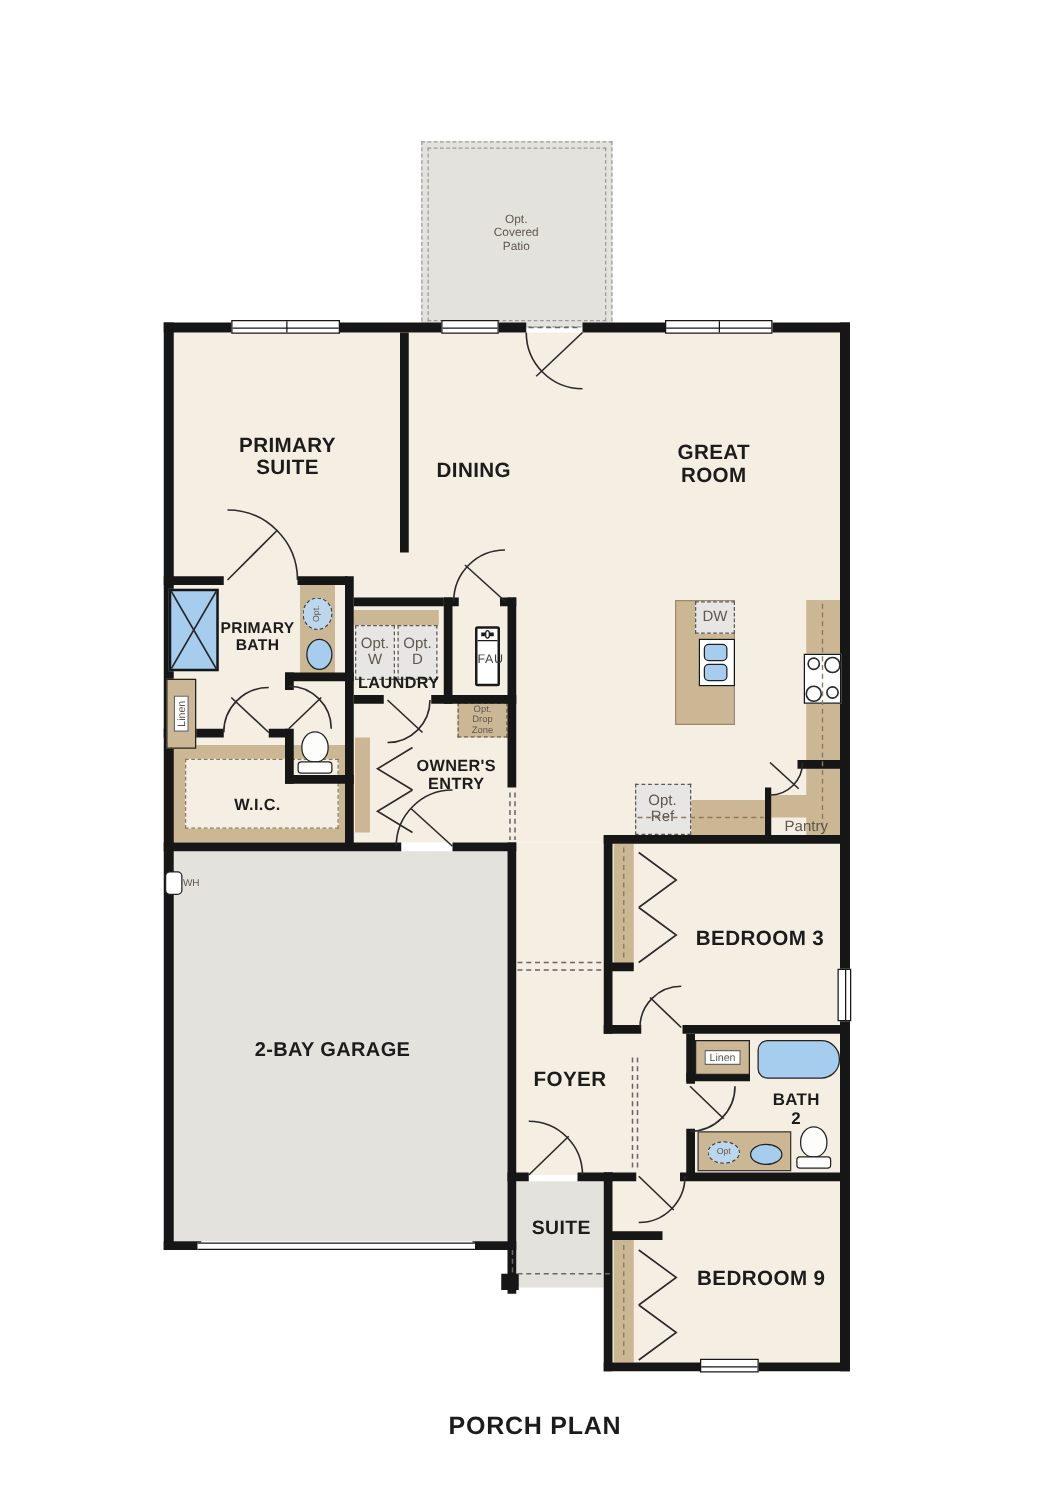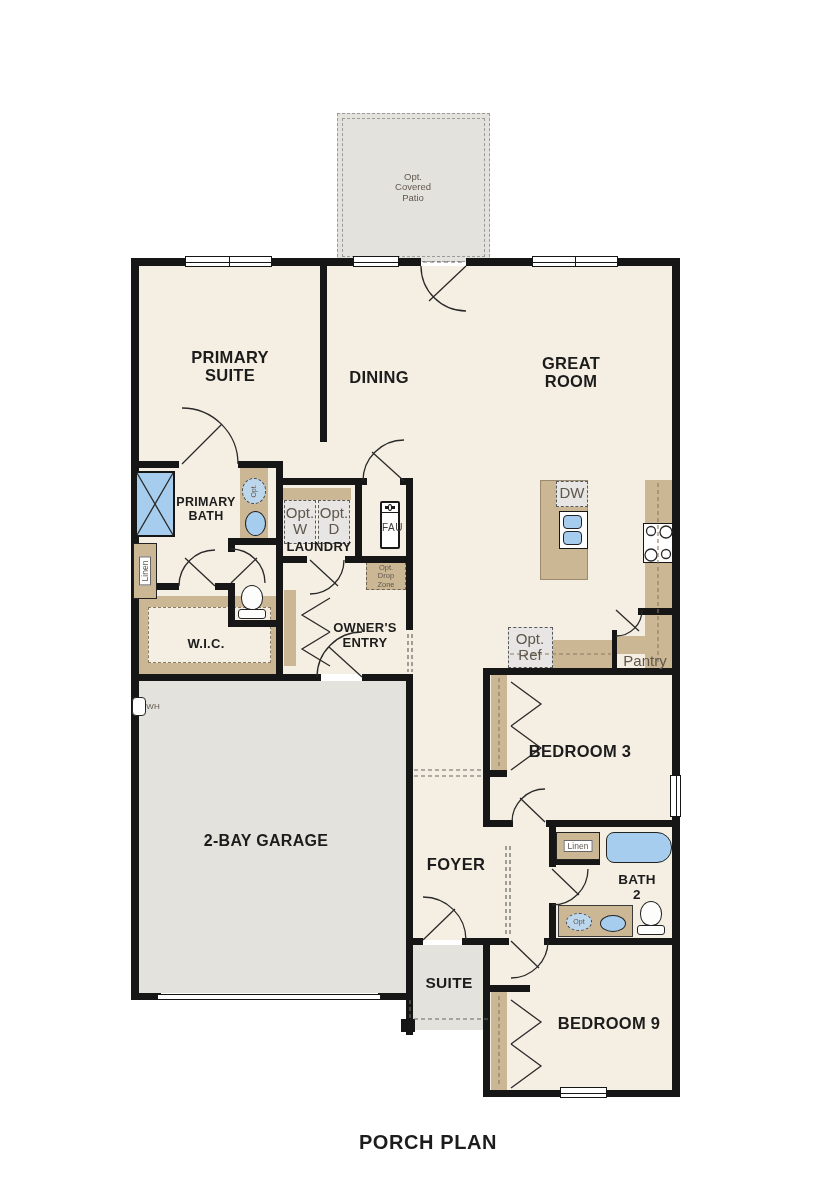--- a/index.html
+++ b/index.html
@@ -11,21 +11,21 @@
   .tan-bd{position:absolute;background:#ccb795;border:1.5px solid #222;box-sizing:border-box;}
   .optbox{position:absolute;background:#e7e6e4;border:1.2px dashed #5a5a5a;box-sizing:border-box;}
   .win{position:absolute;background:#fff;border:1.5px solid #161616;box-sizing:border-box;}
   .win.h::after{content:"";position:absolute;left:0;right:0;top:50%;height:1.3px;background:#161616;}
   .win.h.split::before{content:"";position:absolute;left:50%;top:0;bottom:0;width:1.3px;background:#161616;}
   .win.v::after{content:"";position:absolute;top:0;bottom:0;left:50%;width:1.3px;background:#161616;}
   .gdoor{position:absolute;background:#fff;border-top:1.5px solid #161616;border-bottom:1.5px solid #161616;box-sizing:border-box;}
   .lbl{position:absolute;transform:translate(-50%,-50%);white-space:pre-line;text-align:center;color:#1c1c1c;font-weight:bold;line-height:1.12;letter-spacing:.3px;}
   .lbl.big{font-size:16.5px;}
   .lbl.med{font-size:13px;}
-  .lbl.sm{font-size:15px;font-weight:normal;color:#5f574c;line-height:1.08;letter-spacing:0;}
+  .lbl.sm{font-size:12px;font-weight:normal;color:#5f574c;line-height:1.08;letter-spacing:0;}
   .lbl.xs{font-size:7.5px;font-weight:normal;color:#5f574c;line-height:1.1;letter-spacing:0;}
   .vrot{transform:translate(-50%,-50%) rotate(-90deg);}
   .patio{position:absolute;background:#e4e2dd;border:1.5px dashed #9a9a9a;box-sizing:border-box;}
   .patio-inner{position:absolute;inset:4px;border:1px dashed #9a9a9a;}
   .wic-frame{position:absolute;border:11px solid #ccb795;box-sizing:border-box;}
   .wic-dash{position:absolute;inset:0;border:1px dashed #8a7a60;}
   .shower{position:absolute;background:#a7cdee;border:2px solid #161616;box-sizing:border-box;}
   .tub{position:absolute;background:#a7cdee;border:1.6px solid #222;border-radius:8px 15px 15px 8px;box-sizing:border-box;}
   .ell{position:absolute;border-radius:50%;box-sizing:border-box;}
   .sink{background:#a7cdee;border:1.4px solid #222;}
@@ -213,25 +213,25 @@
 Covered
 Patio</div>
   <div class="lbl big" style="left:230px;top:366px">PRIMARY
 SUITE</div>
   <div class="lbl big" style="left:379px;top:377px">DINING</div>
   <div class="lbl big" style="left:571px;top:372px">GREAT
 ROOM</div>
   <div class="lbl med" style="left:206px;top:509px;font-size:12.5px">PRIMARY
 BATH</div>
   <div class="lbl med" style="left:319px;top:547px">LAUNDRY</div>
-  <div class="lbl med" style="left:365px;top:636px">OWNER'S
+  <div class="lbl med" style="left:365px;top:620px">OWNER'S
 ENTRY</div>
   <div class="lbl med" style="left:206px;top:644px">W.I.C.</div>
   <div class="lbl big" style="left:266px;top:841px;font-size:16px">2-BAY GARAGE</div>
-  <div class="lbl big" style="left:580px;top:751px">BEDROOM 3</div>
+  <div class="lbl big" style="left:608px;top:751px">BEDROOM 3</div>
   <div class="lbl big" style="left:456px;top:864px">FOYER</div>
   <div class="lbl med" style="left:637px;top:887px;font-size:13.5px">BATH
 2</div>
   <div class="lbl big" style="left:449px;top:983px;font-size:15.5px">SUITE</div>
   <div class="lbl big" style="left:609px;top:1023px">BEDROOM 9</div>
 
   <div class="lbl sm" style="left:300px;top:521px">Opt.
 W</div>
   <div class="lbl sm" style="left:334px;top:521px">Opt.
 D</div>

